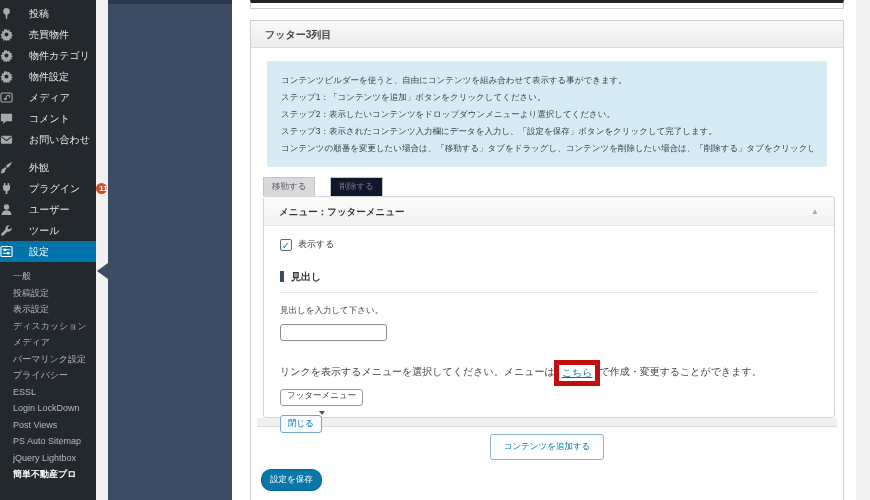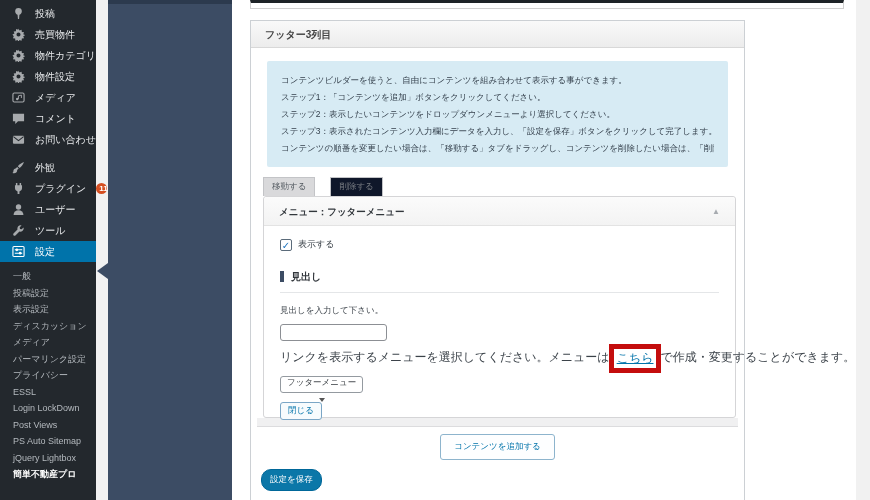--- a/index.html
+++ b/index.html
@@ -2,21 +2,21 @@
 <html><head>
 <meta charset="utf-8">
 <style>
   * { box-sizing: border-box; margin: 0; padding: 0; }
   html,body { width:870px; height:500px; overflow:hidden; }
   body { font-family:"Liberation Sans","DejaVu Sans",sans-serif; background:#fff; position:relative; }
 
   
   .admin-sidebar { position:absolute; left:0; top:0; width:96px; height:500px; background:#23282d; z-index:3; }
   .menu-top { padding-top:3px; }
-  .menu-item { height:21px; display:flex; align-items:center; gap:10px; padding:0 4px 0 12px;
+  .menu-item { height:21px; display:flex; align-items:center; gap:16px; padding:0 4px 0 0;
                color:#e8eaec; font-size:10px; cursor:pointer; white-space:nowrap; }
   .menu-item .mi-icon { width:13px; height:13px; flex:0 0 13px; color:#a7aaad; display:flex; align-items:center; }
   .menu-item.active { background:#0073aa; color:#fff; }
   .menu-item.active .mi-icon { color:#fff; }
   .menu-sep { height:7px; }
   .badge { background:#d54e21; color:#fff; font-size:8px; line-height:11px; min-width:11px; height:11px;
            border-radius:6px; text-align:center; padding:0 3px; font-weight:bold; }
   .submenu { padding:6px 0 0 0; }
   .submenu-item { height:16.5px; line-height:16.5px; padding-left:13px; font-size:9px; color:#b4b9be;
                   cursor:pointer; white-space:nowrap; }
@@ -29,21 +29,21 @@
   .gray-strip   { position:absolute; left:96px;  top:0; width:12px;  height:500px; background:#f1f1f1; }
   .navy-col     { position:absolute; left:108px; top:0; width:124px; height:500px; background:#3c4c64;
                   border-top:4px solid #2c3a4e; }
   .content-bg   { position:absolute; left:232px; top:0; width:624px; height:500px; background:#fff; }
   .right-strip  { position:absolute; left:856px; top:0; width:14px;  height:500px; background:#f1f1f1; }
 
   
   .prev-panel { position:absolute; left:250px; top:0; width:594px; height:9px; background:#fff;
                 border-left:1px solid #d0d0d0; border-right:1px solid #d0d0d0; border-bottom:1px solid #d0d0d0;
                 border-top:3px solid #1d2327; z-index:2; }
-  .main-panel { position:absolute; left:250px; top:20px; width:495px; height:480px; background:#fff;
+  .main-panel { position:absolute; left:250px; top:20px; width:594px; height:480px; background:#fff;
                 border:1px solid #ccd0d4; border-bottom:none; z-index:2; }
   .panel-header { height:27px; line-height:27px; padding:0 14px; font-size:10px; font-weight:bold; color:#444;
                   background:linear-gradient(to bottom,#f9f9f9,#ececec); border-bottom:1px solid #d8d8d8; }
   .info-box { margin:13px 16px 0 16px; height:106px; background:#d7ebf4; border-radius:2px;
               padding:11px 14px; overflow:hidden; }
   .info-box p { font-size:8.5px; line-height:17px; color:#35414d; white-space:nowrap; overflow:hidden; }
 
   .tabs { margin:10px 0 0 12px; height:19px; display:flex; align-items:flex-end; }
   .tab { font-size:8.5px; padding:3px 8px; border:1px solid #c3c4c7; border-bottom:none; cursor:pointer; }
   .tab-move { background:#d9d9db; color:#50575e; }
@@ -58,21 +58,21 @@
   .block-body { padding:12px 16px 0 16px; }
   .checkbox-row { display:flex; align-items:center; gap:6px; }
   .checkbox { width:12px; height:12px; background:#fff; border:1px solid #5b6b7a; border-radius:2px;
               font-size:10px; line-height:11px; text-align:center; color:#1e73be; font-weight:bold; cursor:pointer; }
   .checkbox-label { font-size:9px; color:#3c434a; }
   .section-head { margin-top:15px; border-bottom:1px solid #e4e6e8; padding-bottom:8px; }
   .section-head span { border-left:4px solid #3c4c64; padding-left:7px; font-size:10px; font-weight:bold; color:#32373c; }
   .field-label { margin-top:12px; font-size:8.5px; color:#3c434a; }
   .heading-input { margin-top:7px; display:block; width:107px; height:17px; border:1px solid #8c8f94;
                    border-radius:3px; font-size:9px; padding:0 4px; background:#fff; }
-  .menu-line { margin-top:8px; font-size:12px; color:#3c434a; white-space:nowrap; }
+  .menu-line { margin-top:24px; font-size:10px; color:#3c434a; white-space:nowrap; }
   .menu-line a { color:#0073aa; text-decoration:underline; cursor:pointer; }
   .red-box { display:inline-block; border:5px solid #c40d0d; padding:1px 3px; margin:-7px -1px; position:relative; top:1px; }
   .select-box { margin-top:10px; display:inline-flex; align-items:center; gap:9px; height:17px;
                 border:1px solid #949aa0; border-radius:3px; padding:0 6px; font-size:8.5px; color:#32373c;
                 background:#fff; cursor:pointer;flex-direction:column; }
   .caret-down { width:0; height:0; border-left:3.5px solid transparent; border-right:3.5px solid transparent;
                 border-top:4px solid #555; }
   .close-btn { margin-top:9px; display:inline-block; font-size:8.5px; color:#0073aa; background:#f7fbfd;
                border:1px solid #7aa6c6; border-radius:3px; padding:2px 7px; cursor:pointer;text-align:center; }
 

